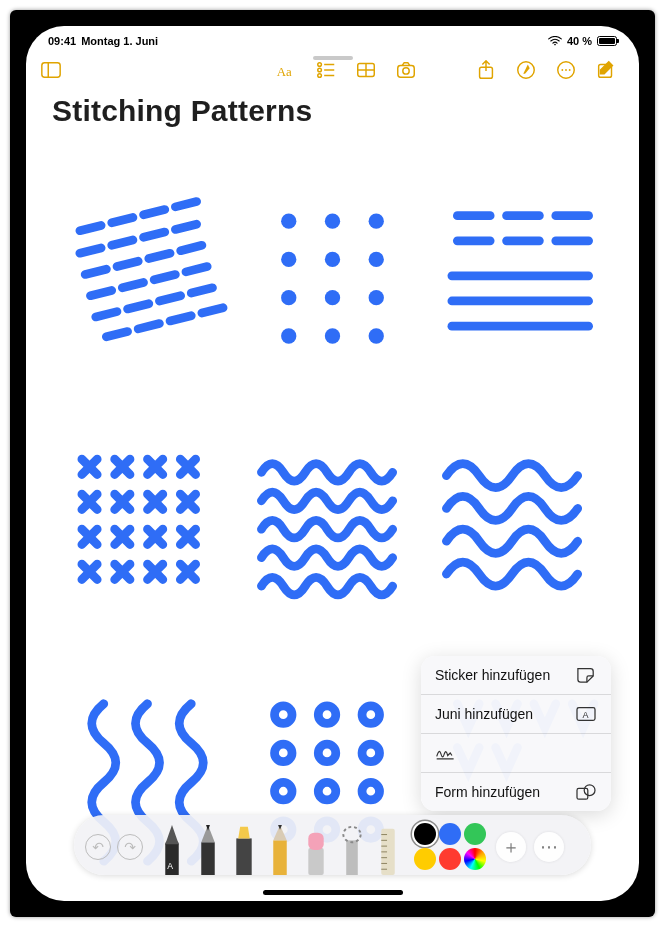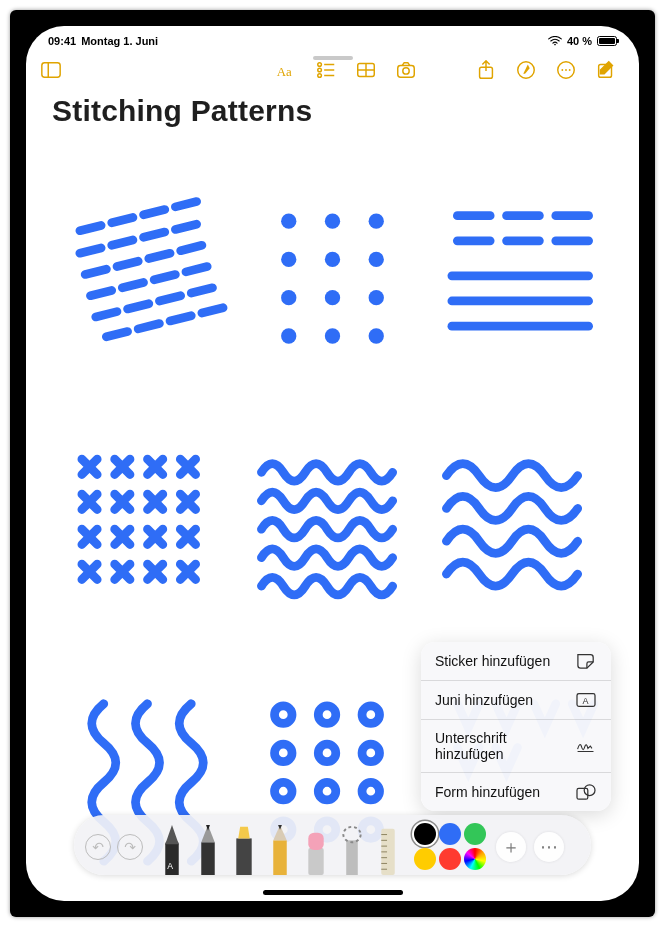--- a/index.html
+++ b/index.html
@@ -279,21 +279,20 @@
           </svg>
         </div>
       <div class="prow">
           <span>Juni hinzufügen</span>
           <svg viewBox="0 0 24 20">
             <rect x="2" y="3" width="20" height="14" rx="2"></rect>
             <text x="8" y="14" font-size="10" fill="#333" stroke="none">A</text>
           </svg>
         </div>
       <div class="prow">
-          <span>Unterschrift hinzufügen</span>
           <svg viewBox="0 0 26 20">
             <path d="M2 14q3-10 5-3t4 0q2-6 4 2l3-3 2 3M2 17h20"></path>
           </svg>
         </div>
       <div class="prow">
           <span>Form hinzufügen</span>
           <svg viewBox="0 0 24 20">
             <rect x="2" y="6" width="12" height="12" rx="2"></rect>
             <circle cx="16" cy="8" r="6"></circle>
           </svg>

